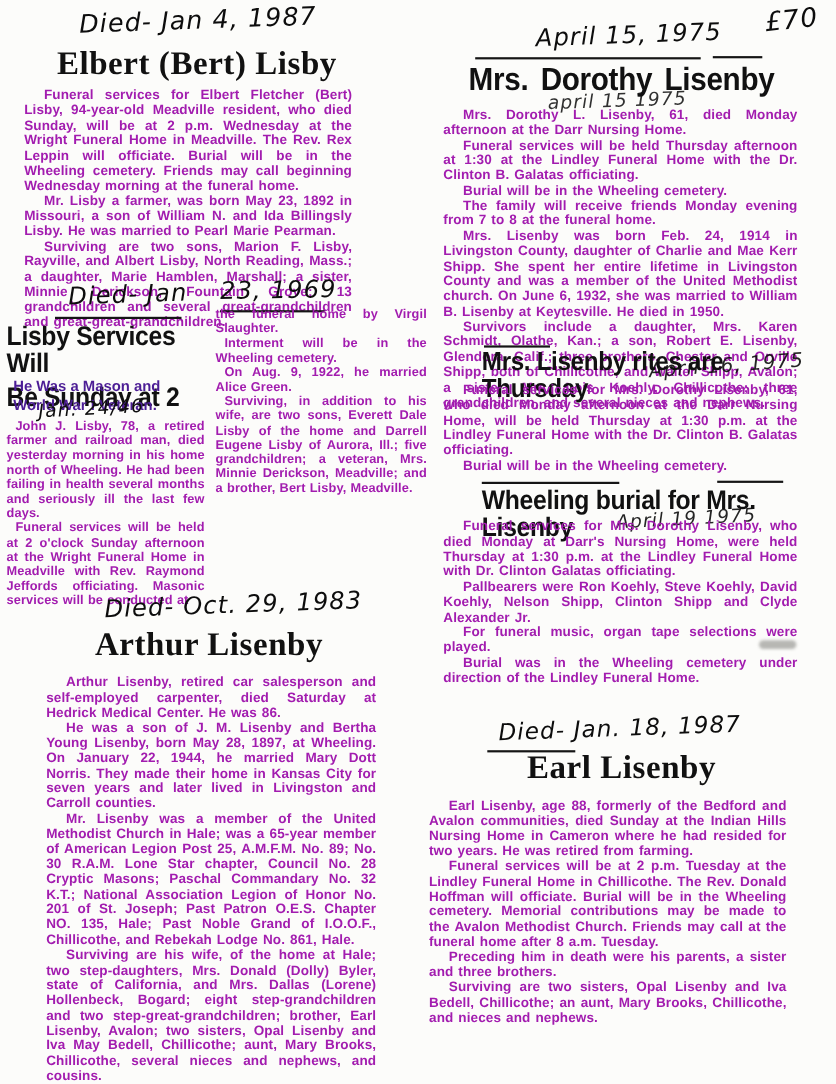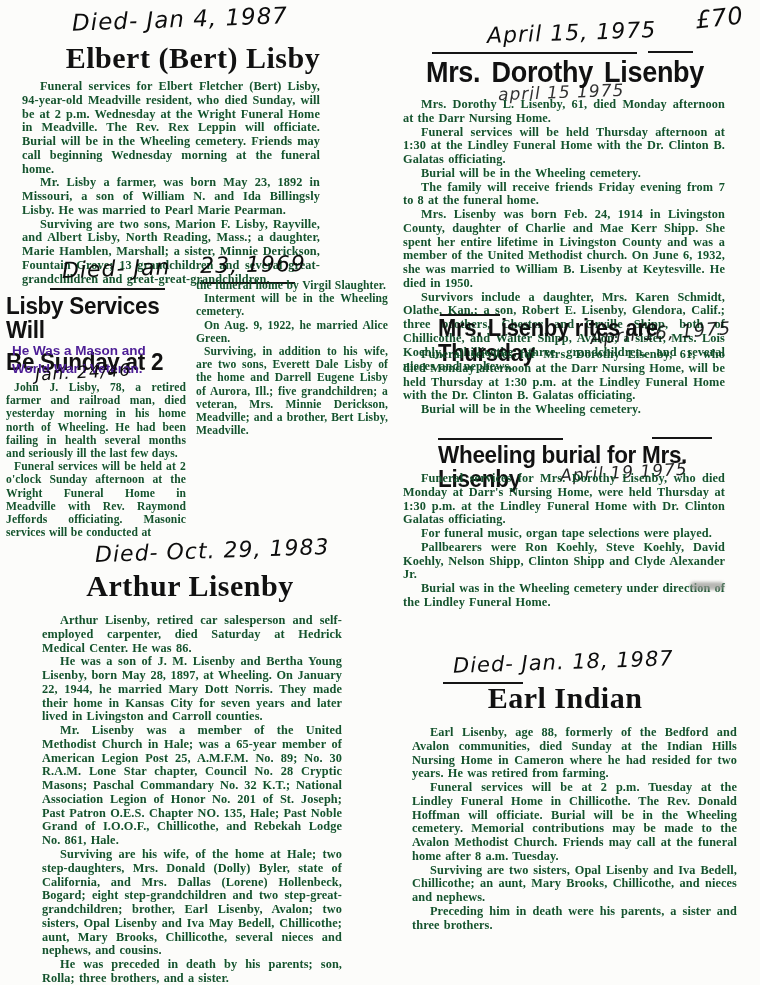--- a/index.html
+++ b/index.html
@@ -5,23 +5,23 @@
   html,body { margin:0; padding:0; }
   body {
     width:760px; height:985px; position:relative;
     background:#fcfcfa; overflow:hidden;
     font-family:"Liberation Serif", serif;
     color:#161616;
   }
   .clip { position:absolute; }
   .body-text p {
     margin:0; text-align:justify; text-indent:18px;
-    font-family:Liberation Serif, serif;
+    font-family:Liberation Sans, sans-serif;
     font-weight:700; font-size:12.3px; line-height:1.12;
-    color:#14532d;
+    color:#a21caf;
     letter-spacing:0.1px;
     word-spacing:1px;
   }
   .body-text.small p { font-size:11.6px; line-height:1.14; text-indent:8px; word-spacing:0.5px; }
   .body-text p.noindent { text-indent:0; }
   .headline-serif {
     font-family:"Liberation Serif", serif; font-weight:700;
     font-size:30px; letter-spacing:0.5px; color:#111;
     text-align:center; margin:0; line-height:1.05;
   }
@@ -45,21 +45,21 @@
     background:#9a9a96; filter:blur(1.5px); opacity:0.7;
   }
 </style>
 </head>
 <body>
 
 <div class="clip" style="left:72px; top:6px; transform:rotate(-2deg);">
   <span class="hand" style="font-size:23px;">Died- Jan 4, 1987</span>
 </div>
 
-<div class="clip" style="left:43px; top:42px; width:300px;">
+<div class="clip" style="left:29px; top:42px; width:300px;">
   <h1 class="headline-serif">Elbert (Bert) Lisby</h1>
 </div>
 
 <div class="clip body-text" style="left:22px; top:80px; width:298px;">
   <p>Funeral services for Elbert Fletcher (Bert) Lisby, 94-year-old Meadville resident, who died Sunday, will be at 2 p.m. Wednesday at the Wright Funeral Home in Meadville. The Rev. Rex Leppin will officiate. Burial will be in the Wheeling cemetery. Friends may call beginning Wednesday morning at the funeral home.</p>
   <p>Mr. Lisby a farmer, was born May 23, 1892 in Missouri, a son of William N. and Ida Billingsly Lisby. He was married to Pearl Marie Pearman.</p>
   <p>Surviving are two sons, Marion F. Lisby, Rayville, and Albert Lisby, North Reading, Mass.; a daughter, Marie Hamblen, Marshall; a sister, Minnie Derickson, Fountain Grove; 13 grandchildren and several great-grandchildren and great-great-grandchildren.</p>
 </div>
 
 <div class="clip" style="left:62px; top:256px; transform:rotate(-2deg);">
@@ -129,21 +129,21 @@
 </div>
 
 <div class="clip" style="left:498px; top:82px; transform:rotate(-2deg); opacity:0.85;">
   <span class="hand" style="font-size:17px;">april 15 1975</span>
 </div>
 
 <div class="clip body-text" style="left:403px; top:98px; width:322px;">
   <p>Mrs. Dorothy L. Lisenby, 61, died Monday afternoon at the Darr Nursing Home.</p>
   <p>Funeral services will be held Thursday afternoon at 1:30 at the Lindley Funeral Home with the Dr. Clinton B. Galatas officiating.</p>
   <p>Burial will be in the Wheeling cemetery.</p>
-  <p>The family will receive friends Friday evening from 7 to 8 at the funeral home.</p>
+  <p>The family will receive friends Monday evening from 7 to 8 at the funeral home.</p>
   <p>Mrs. Lisenby was born Feb. 24, 1914 in Livingston County, daughter of Charlie and Mae Kerr Shipp. She spent her entire lifetime in Livingston County and was a member of the United Methodist church. On June 6, 1932, she was married to William B. Lisenby at Keytesville. He died in 1950.</p>
   <p>Survivors include a daughter, Mrs. Karen Schmidt, Olathe, Kan.; a son, Robert E. Lisenby, Glendora, Calif.; three brothers, Chester and Orville Shipp, both of Chillicothe, and Walter Shipp, Avalon; a sister, Mrs. Lois Koehly, Chillicothe; three grandchildren, and several nieces and nephews.</p>
 </div>
 
 <div class="rule" style="left:440px; top:314px; width:60px; height:2px;"></div>
 <div class="clip" style="left:438px; top:317px; width:290px;">
   <span class="headline-sans" style="font-size:22px; display:inline-block;">Mrs. Lisenby rites are Thursday</span>
 </div>
 <div class="clip" style="left:590px; top:322px; transform:rotate(-4deg); opacity:0.9;">
   <span class="hand" style="font-size:18px;">April 16, 1975</span>
@@ -158,33 +158,33 @@
 <div class="rule" style="left:652px; top:437px; width:60px; height:2px;"></div>
 <div class="clip" style="left:438px; top:442px; width:300px;">
   <span class="headline-sans" style="font-size:22.5px; display:inline-block;">Wheeling burial for Mrs. Lisenby</span>
 </div>
 <div class="clip" style="left:560px; top:462px; transform:rotate(-3deg); opacity:0.9;">
   <span class="hand" style="font-size:17px;">April 19 1975</span>
 </div>
 
 <div class="clip body-text" style="left:403px; top:472px; width:322px;">
   <p>Funeral services for Mrs. Dorothy Lisenby, who died Monday at Darr's Nursing Home, were held Thursday at 1:30 p.m. at the Lindley Funeral Home with Dr. Clinton Galatas officiating.</p>
+  <p>Pallbearers were Ron Koehly, Steve Koehly, David Koehly, Nelson Shipp, Clinton Shipp and Clyde Alexander Jr.</p>
   <p>For funeral music, organ tape selections were played.</p>
-  <p>Pallbearers were Ron Koehly, Steve Koehly, David Koehly, Nelson Shipp, Clinton Shipp and Clyde Alexander Jr.</p>
   <p>Burial was in the Wheeling cemetery under direction of the Lindley Funeral Home.</p>
 </div>
 <div class="smudge" style="left:690px; top:582px;"></div>
 
 <div class="clip" style="left:453px; top:650px; transform:rotate(-2deg);">
   <span class="hand" style="font-size:21px;">Died- Jan. 18, 1987</span>
 </div>
 <div class="rule" style="left:443px; top:682px; width:80px; height:2px;"></div>
 
 <div class="clip" style="left:425px; top:682px; width:280px;">
-  <h1 class="headline-serif">Earl Indian</h1>
+  <h1 class="headline-serif">Earl Lisenby</h1>
 </div>
 
-<div class="clip body-text" style="left:390px; top:726px; width:325px;margin-left:22px;">
+<div class="clip body-text" style="left:390px; top:726px; width:325px;">
   <p>Earl Lisenby, age 88, formerly of the Bedford and Avalon communities, died Sunday at the Indian Hills Nursing Home in Cameron where he had resided for two years. He was retired from farming.</p>
   <p>Funeral services will be at 2 p.m. Tuesday at the Lindley Funeral Home in Chillicothe. The Rev. Donald Hoffman will officiate. Burial will be in the Wheeling cemetery. Memorial contributions may be made to the Avalon Methodist Church. Friends may call at the funeral home after 8 a.m. Tuesday.</p>
+  <p>Preceding him in death were his parents, a sister and three brothers.</p>
   <p>Surviving are two sisters, Opal Lisenby and Iva Bedell, Chillicothe; an aunt, Mary Brooks, Chillicothe, and nieces and nephews.</p>
-  <p>Preceding him in death were his parents, a sister and three brothers.</p>
 </div>
 
 </body></html>

